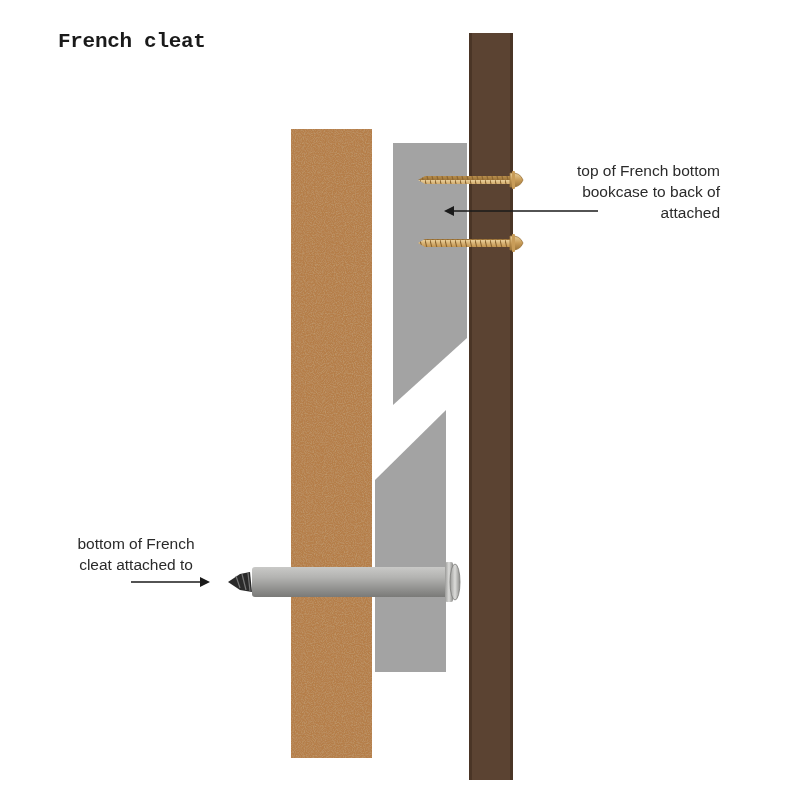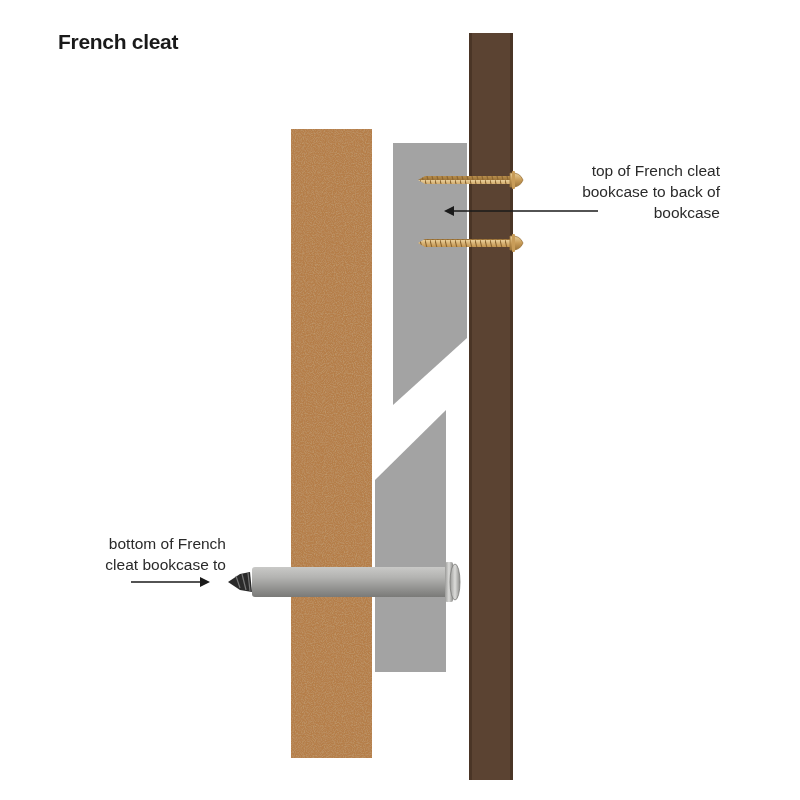--- a/index.html
+++ b/index.html
@@ -1,21 +1,21 @@
 <!DOCTYPE html>
 <html><head>
   <meta charset="utf-8">
   <style>
     html, body { margin:0; padding:0; background:#ffffff; }
     body { width:800px; height:800px; position:relative; overflow:hidden; font-family:"Liberation Sans", "DejaVu Sans", sans-serif; }
-    .title { position:absolute; left:58px; top:30px; font-size:21px; font-weight:bold; color:#1a1a1a; font-family:Liberation Sans, sans-serif; letter-spacing:-0.3px; }
+    .title { position:absolute; left:58px; top:30px; font-size:21px; font-weight:bold; color:#1a1a1a; font-family:Liberation Mono, monospace; letter-spacing:-0.3px; }
     svg.art { position:absolute; left:0; top:0; }
     .label { position:absolute; font-size:15.5px; line-height:21px; color:#2a2a2a; }
     .label-top { left:540px; top:160px; width:180px; text-align:right; }
-    .label-bottom { left:46px; top:533px; width:180px; text-align:right; }
+    .label-bottom { left:46px; top:533px; width:180px; text-align:center; }
   </style>
 </head>
 <body>
 
 <div class="title">French cleat</div>
 
 <svg class="art" width="800" height="800" viewBox="0 0 800 800">
   <defs>
     <filter id="cork" x="0" y="0" width="100%" height="100%">
       <feTurbulence type="fractalNoise" baseFrequency="0.9" numOctaves="2" seed="3" result="n"></feTurbulence>
@@ -85,21 +85,21 @@
     <line x1="598" y1="211" x2="452" y2="211" stroke="#1a1a1a" stroke-width="1.6"></line>
     <polygon points="444,211 454,206 454,216" fill="#1a1a1a"></polygon>
   </g>
   <g>
     <line x1="131" y1="582" x2="202" y2="582" stroke="#1a1a1a" stroke-width="1.6"></line>
     <polygon points="210,582 200,577 200,587" fill="#1a1a1a"></polygon>
   </g>
 </svg>
 
 <div class="label label-top">
-  <div>top of French cleat</div>
+  <div>top of French bottom</div>
   <div>bookcase to back of</div>
-  <div>bookcase</div>
+  <div>attached</div>
 </div>
 
 <div class="label label-bottom">
   <div>bottom of French</div>
-  <div>cleat bookcase to</div>
+  <div>cleat attached to</div>
 </div>
 
 </body></html>

